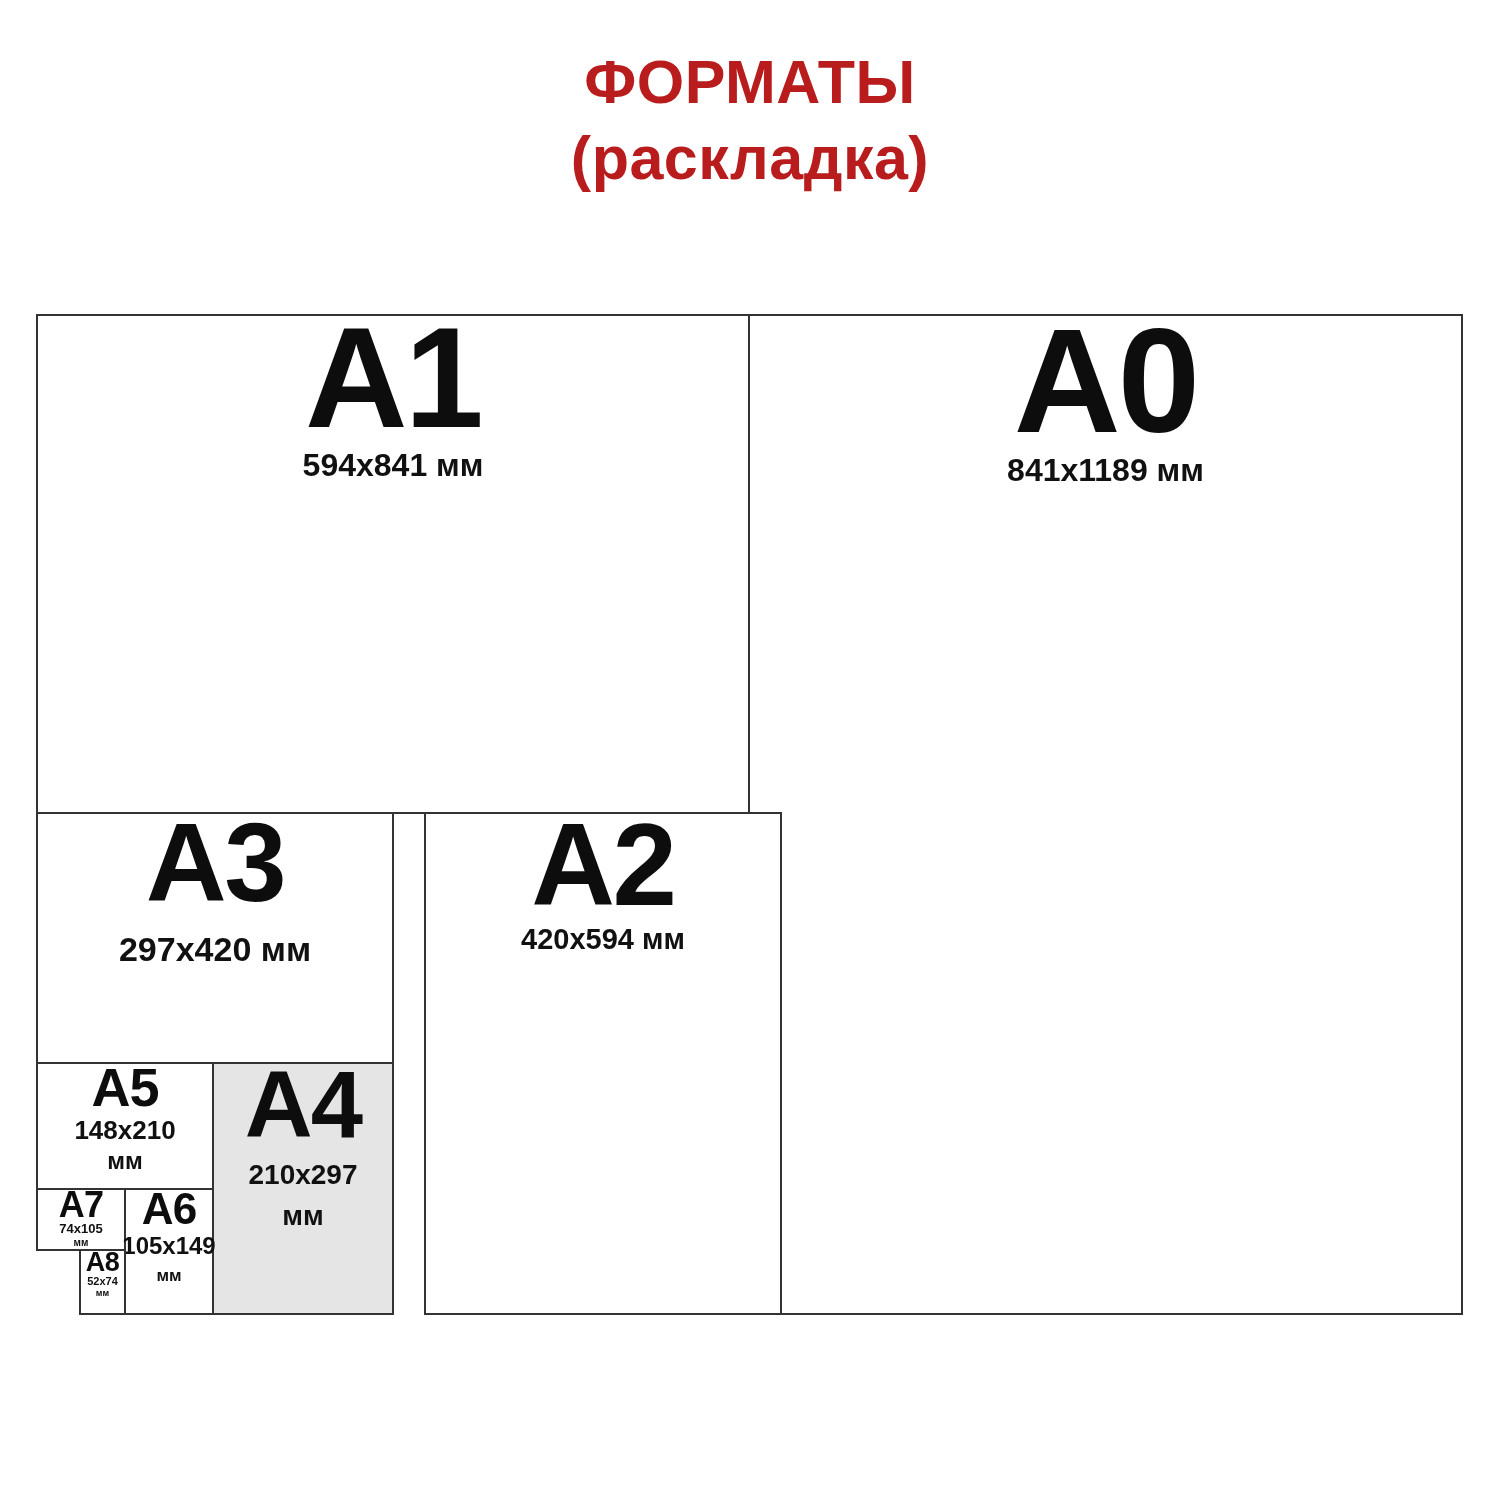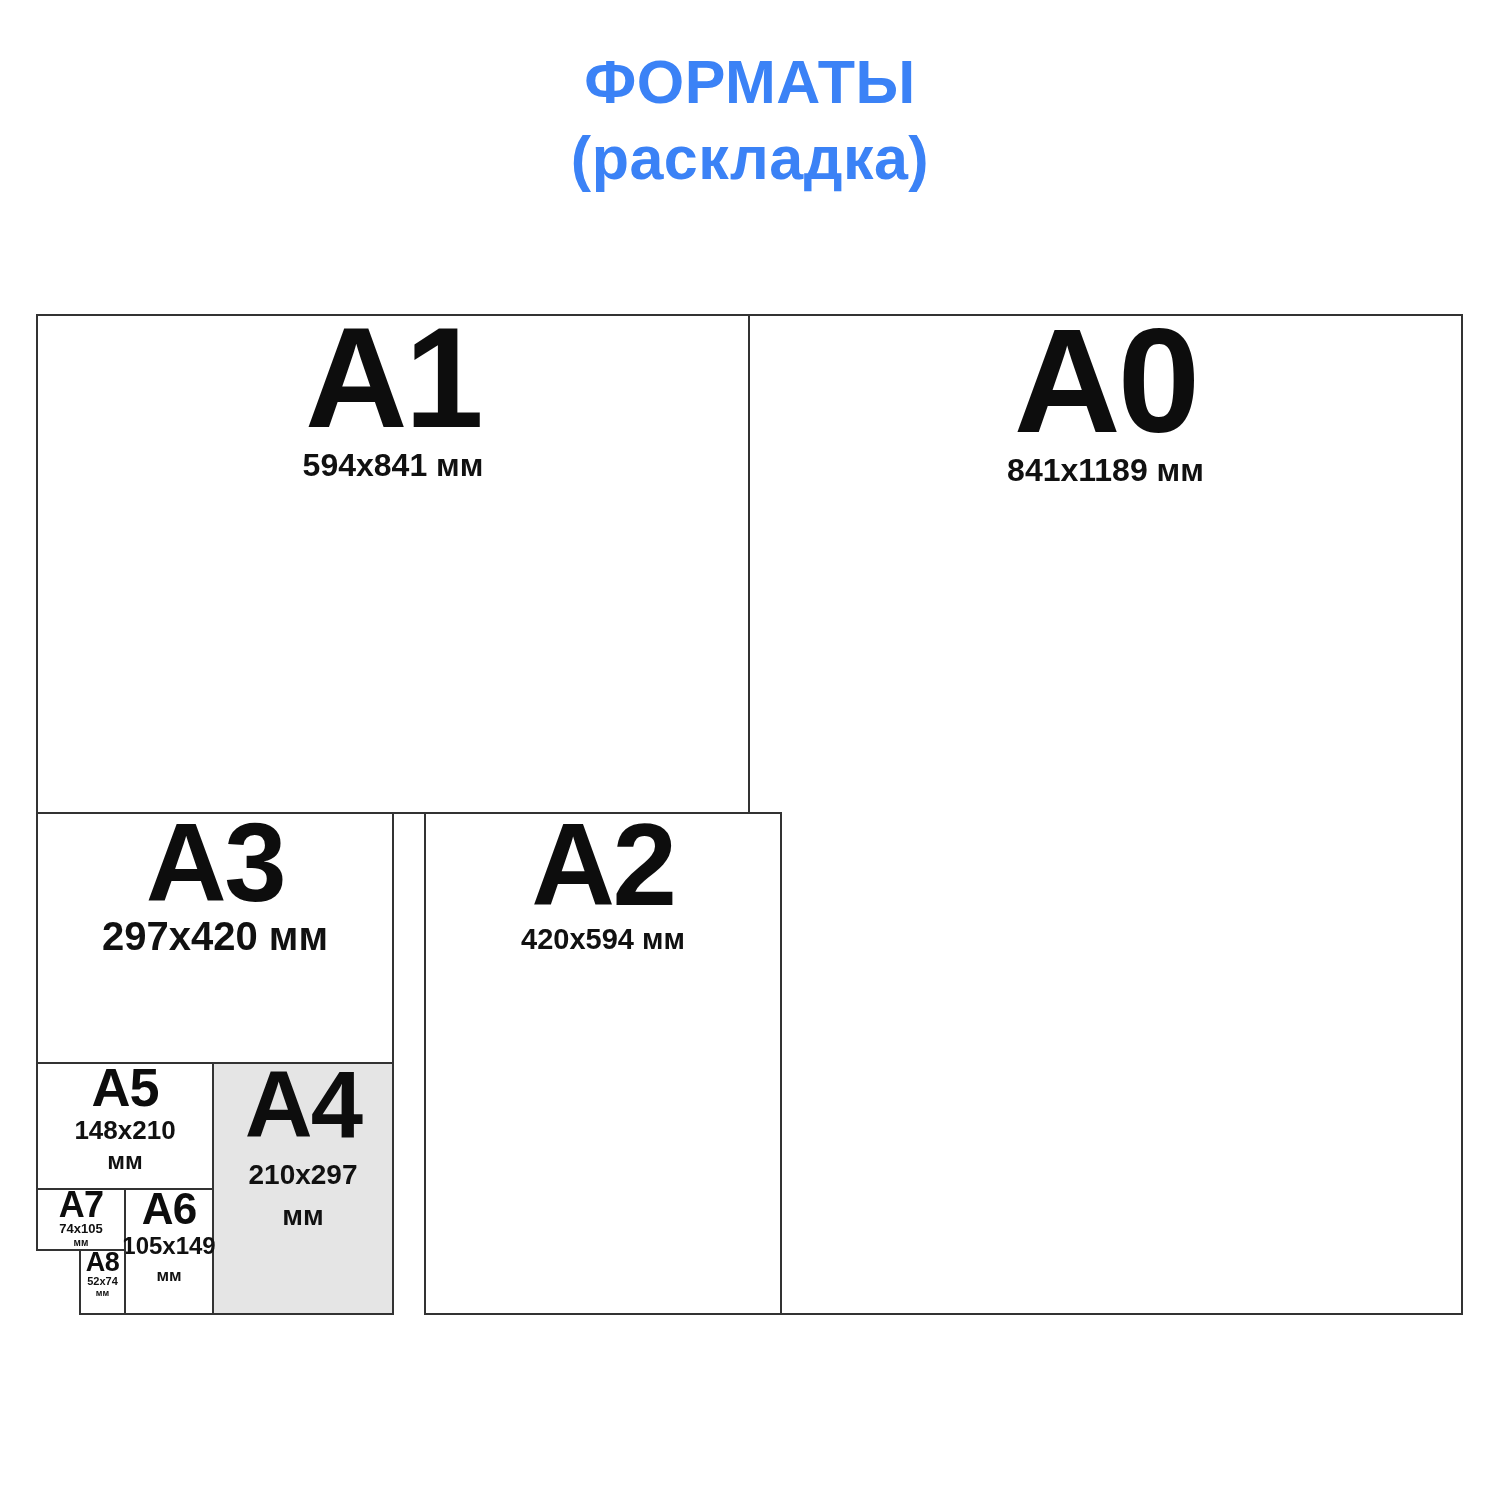--- a/index.html
+++ b/index.html
@@ -10,21 +10,21 @@
     position:relative;
     overflow:hidden;
     font-family:"Liberation Sans", sans-serif;
     color:#111111;
   }
   .title {
     position:absolute; top:44px; left:0; width:100%;
     text-align:center;
     font-size:61px; font-weight:700; line-height:76px;
     letter-spacing:0.5px;
-    color:#3b82f6;
+    color:#b91c1c;
   }
   .box {
     position:absolute;
     box-sizing:border-box;
     border:2px solid var(--line);
     background:#ffffff;
     display:flex; flex-direction:column;
     align-items:center; justify-content:flex-start;
     text-align:center;
   }
@@ -38,21 +38,21 @@
   .box-a2 { left:392px; top:812px;  width:358px; height:503px;margin-left:32px; }
   .box-a5 { left:36px;  top:1062px; width:178px; height:128px; }
   .box-a4 { left:212px; top:1062px; width:182px; height:253px; }
   .box-a7 { left:36px;  top:1188px; width:90px;  height:63px; }
   .box-a6 { left:124px; top:1188px; width:90px;  height:127px; }
   .box-a8 { left:79px;  top:1249px; width:47px;  height:66px; }
 
   
   .box-a1 .fmt-name{font-size:142px;} .box-a1 .fmt-size{font-size:32px; margin-top:7px;}
   .box-a0 .fmt-name{font-size:148px;} .box-a0 .fmt-size{font-size:32px; margin-top:7px;}
-  .box-a3 .fmt-name{font-size:112px;} .box-a3 .fmt-size{font-size:40px; margin-top:1px;}
+  .box-a3 .fmt-name{font-size:112px;} .box-a3 .fmt-size{font-size:34px; margin-top:17px;}
   .box-a2 .fmt-name{font-size:116px;} .box-a2 .fmt-size{font-size:29px; margin-top:7px;}
   .box-a5 .fmt-name{font-size:54px;}  .box-a5 .fmt-size{font-size:26px; margin-top:4px;}  .box-a5 .fmt-size2{font-size:24px; margin-top:3px;}
   .box-a4 .fmt-name{font-size:94px;}  .box-a4 .fmt-size{font-size:28px; margin-top:12px;} .box-a4 .fmt-size2{font-size:28px; margin-top:10px;}
   .box-a7 .fmt-name{font-size:36px; line-height:0.85;} .box-a7 .fmt-size{font-size:13px; margin-top:1px;} .box-a7 .fmt-size2{font-size:10px; margin-top:1px; font-weight:700;}
   .box-a6 .fmt-name{font-size:44px;}  .box-a6 .fmt-size{font-size:24px; margin-top:4px;}  .box-a6 .fmt-size2{font-size:17px; margin-top:6px;}
   .box-a8 .fmt-name{font-size:27px; line-height:0.85;} .box-a8 .fmt-size{font-size:11px; margin-top:1px;} .box-a8 .fmt-size2{font-size:9px; margin-top:1px; font-weight:700;}
 </style>
 </head>
 <body style="background: rgb(255, 255, 255);">
 

